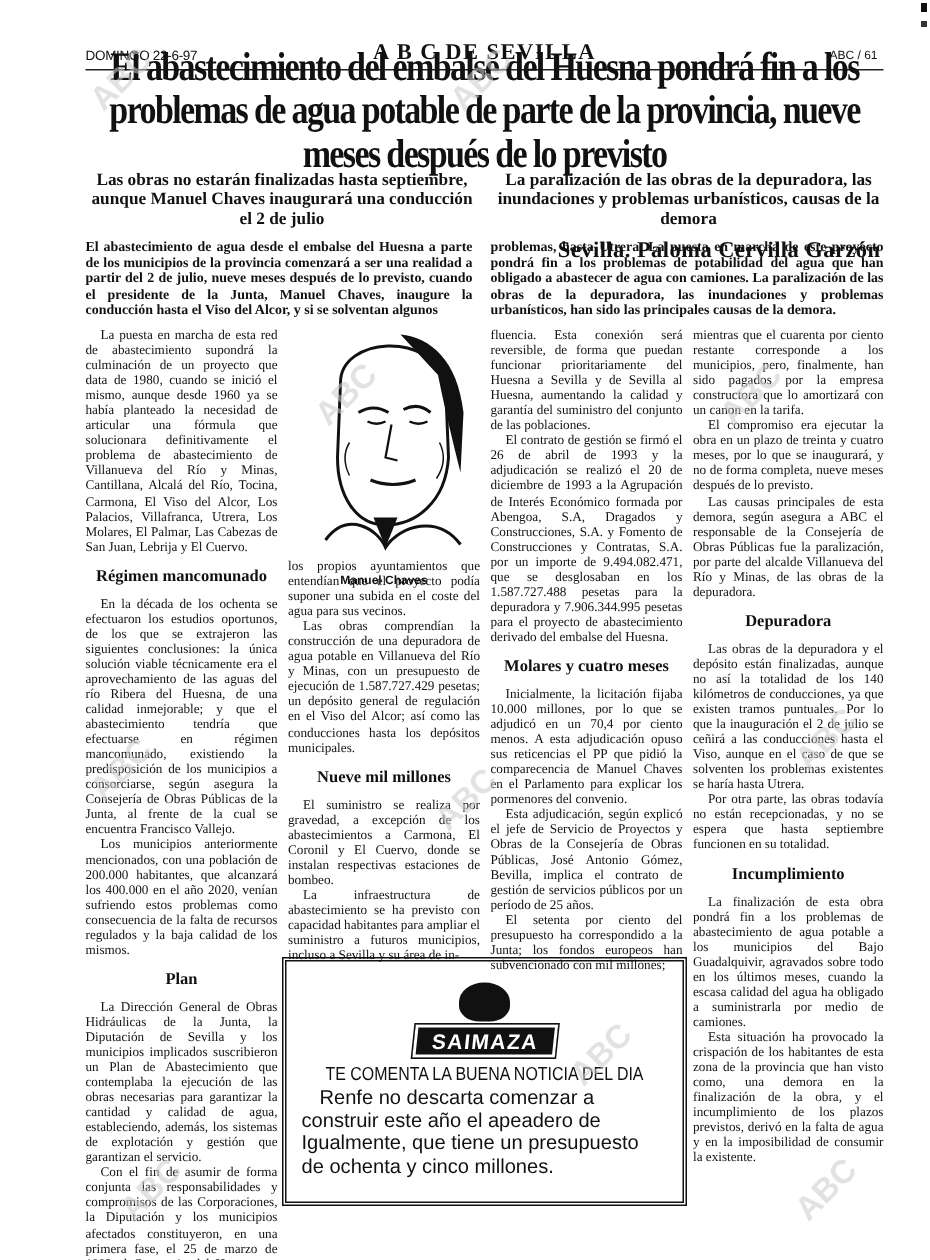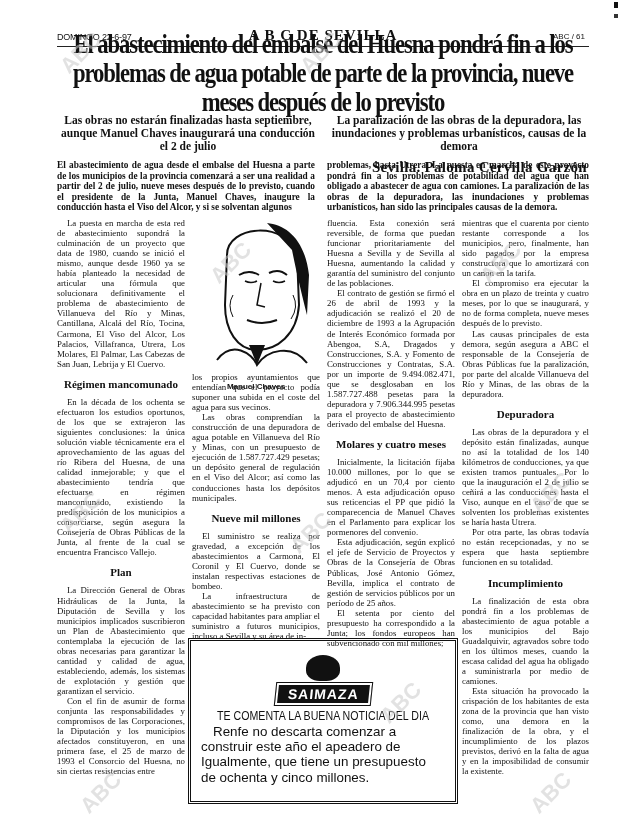--- a/index.html
+++ b/index.html
@@ -56,20 +56,21 @@
 
   <div class="byline">Sevilla. Paloma Cervilla Garzón</div>
 
   <div class="lede l">El abastecimiento de agua desde el embalse del Huesna a parte de los municipios de la provincia comenzará a ser una realidad a partir del 2 de julio, nueve meses después de lo previsto, cuando el presidente de la Junta, Manuel Chaves, inaugure la conducción hasta el Viso del Alcor, y si se solventan algunos</div>
   <div class="lede r">problemas, hasta Utrera. La puesta en marcha de este proyecto pondrá fin a los problemas de potabilidad del agua que han obligado a abastecer de agua con camiones. La paralización de las obras de la depuradora, las inundaciones y problemas urbanísticos, han sido las principales causas de la demora.</div>
 
   <div class="col c1">
     <p>La puesta en marcha de esta red de abastecimiento supondrá la culminación de un proyecto que data de 1980, cuando se inició el mismo, aunque desde 1960 ya se había planteado la necesidad de articular una fórmula que solucionara definitivamente el problema de abastecimiento de Villanueva del Río y Minas, Cantillana, Alcalá del Río, Tocina, Carmona, El Viso del Alcor, Los Palacios, Villafranca, Utrera, Los Molares, El Palmar, Las Cabezas de San Juan, Lebrija y El Cuervo.</p>
     <h3>Régimen mancomunado</h3>
     <p>En la década de los ochenta se efectuaron los estudios oportunos, de los que se extrajeron las siguientes conclusiones: la única solución viable técnicamente era el aprovechamiento de las aguas del río Ribera del Huesna, de una calidad inmejorable; y que el abastecimiento tendría que efectuarse en régimen mancomunado, existiendo la predisposición de los municipios a consorciarse, según asegura la Consejería de Obras Públicas de la Junta, al frente de la cual se encuentra Francisco Vallejo.</p>
+    <p>Los municipios anteriormente mencionados, con una población de 200.000 habitantes, que alcanzará los 400.000 en el año 2020, venían sufriendo estos problemas como consecuencia de la falta de recursos regulados y la baja calidad de los mismos.</p>
     <h3>Plan</h3>
     <p>La Dirección General de Obras Hidráulicas de la Junta, la Diputación de Sevilla y los municipios implicados suscribieron un Plan de Abastecimiento que contemplaba la ejecución de las obras necesarias para garantizar la cantidad y calidad de agua, estableciendo, además, los sistemas de explotación y gestión que garantizan el servicio.</p>
     <p>Con el fin de asumir de forma conjunta las responsabilidades y compromisos de las Corporaciones, la Diputación y los municipios afectados constituyeron, en una primera fase, el 25 de marzo de 1993 el Consorcio del Huesna, no sin ciertas resistencias entre</p>
   </div>
 
   <svg class="portrait" viewBox="0 0 120 155">
     <path d="M30 40 C30 10, 90 5, 100 40 L102 90 C100 120, 80 135, 60 135 C40 135, 28 115, 28 90 Z" fill="none" stroke="#111" stroke-width="2"></path>
     <path d="M70 8 C90 10, 108 25, 112 60 L110 100 C105 80, 100 60, 95 35 Z" fill="#111"></path>
     <path d="M42 60 q10 -6 20 0 M72 58 q10 -5 18 2" stroke="#111" stroke-width="2" fill="none"></path>
     <path d="M48 66 q6 3 12 0 M76 66 q6 3 12 0" stroke="#111" stroke-width="1.5" fill="none"></path>

